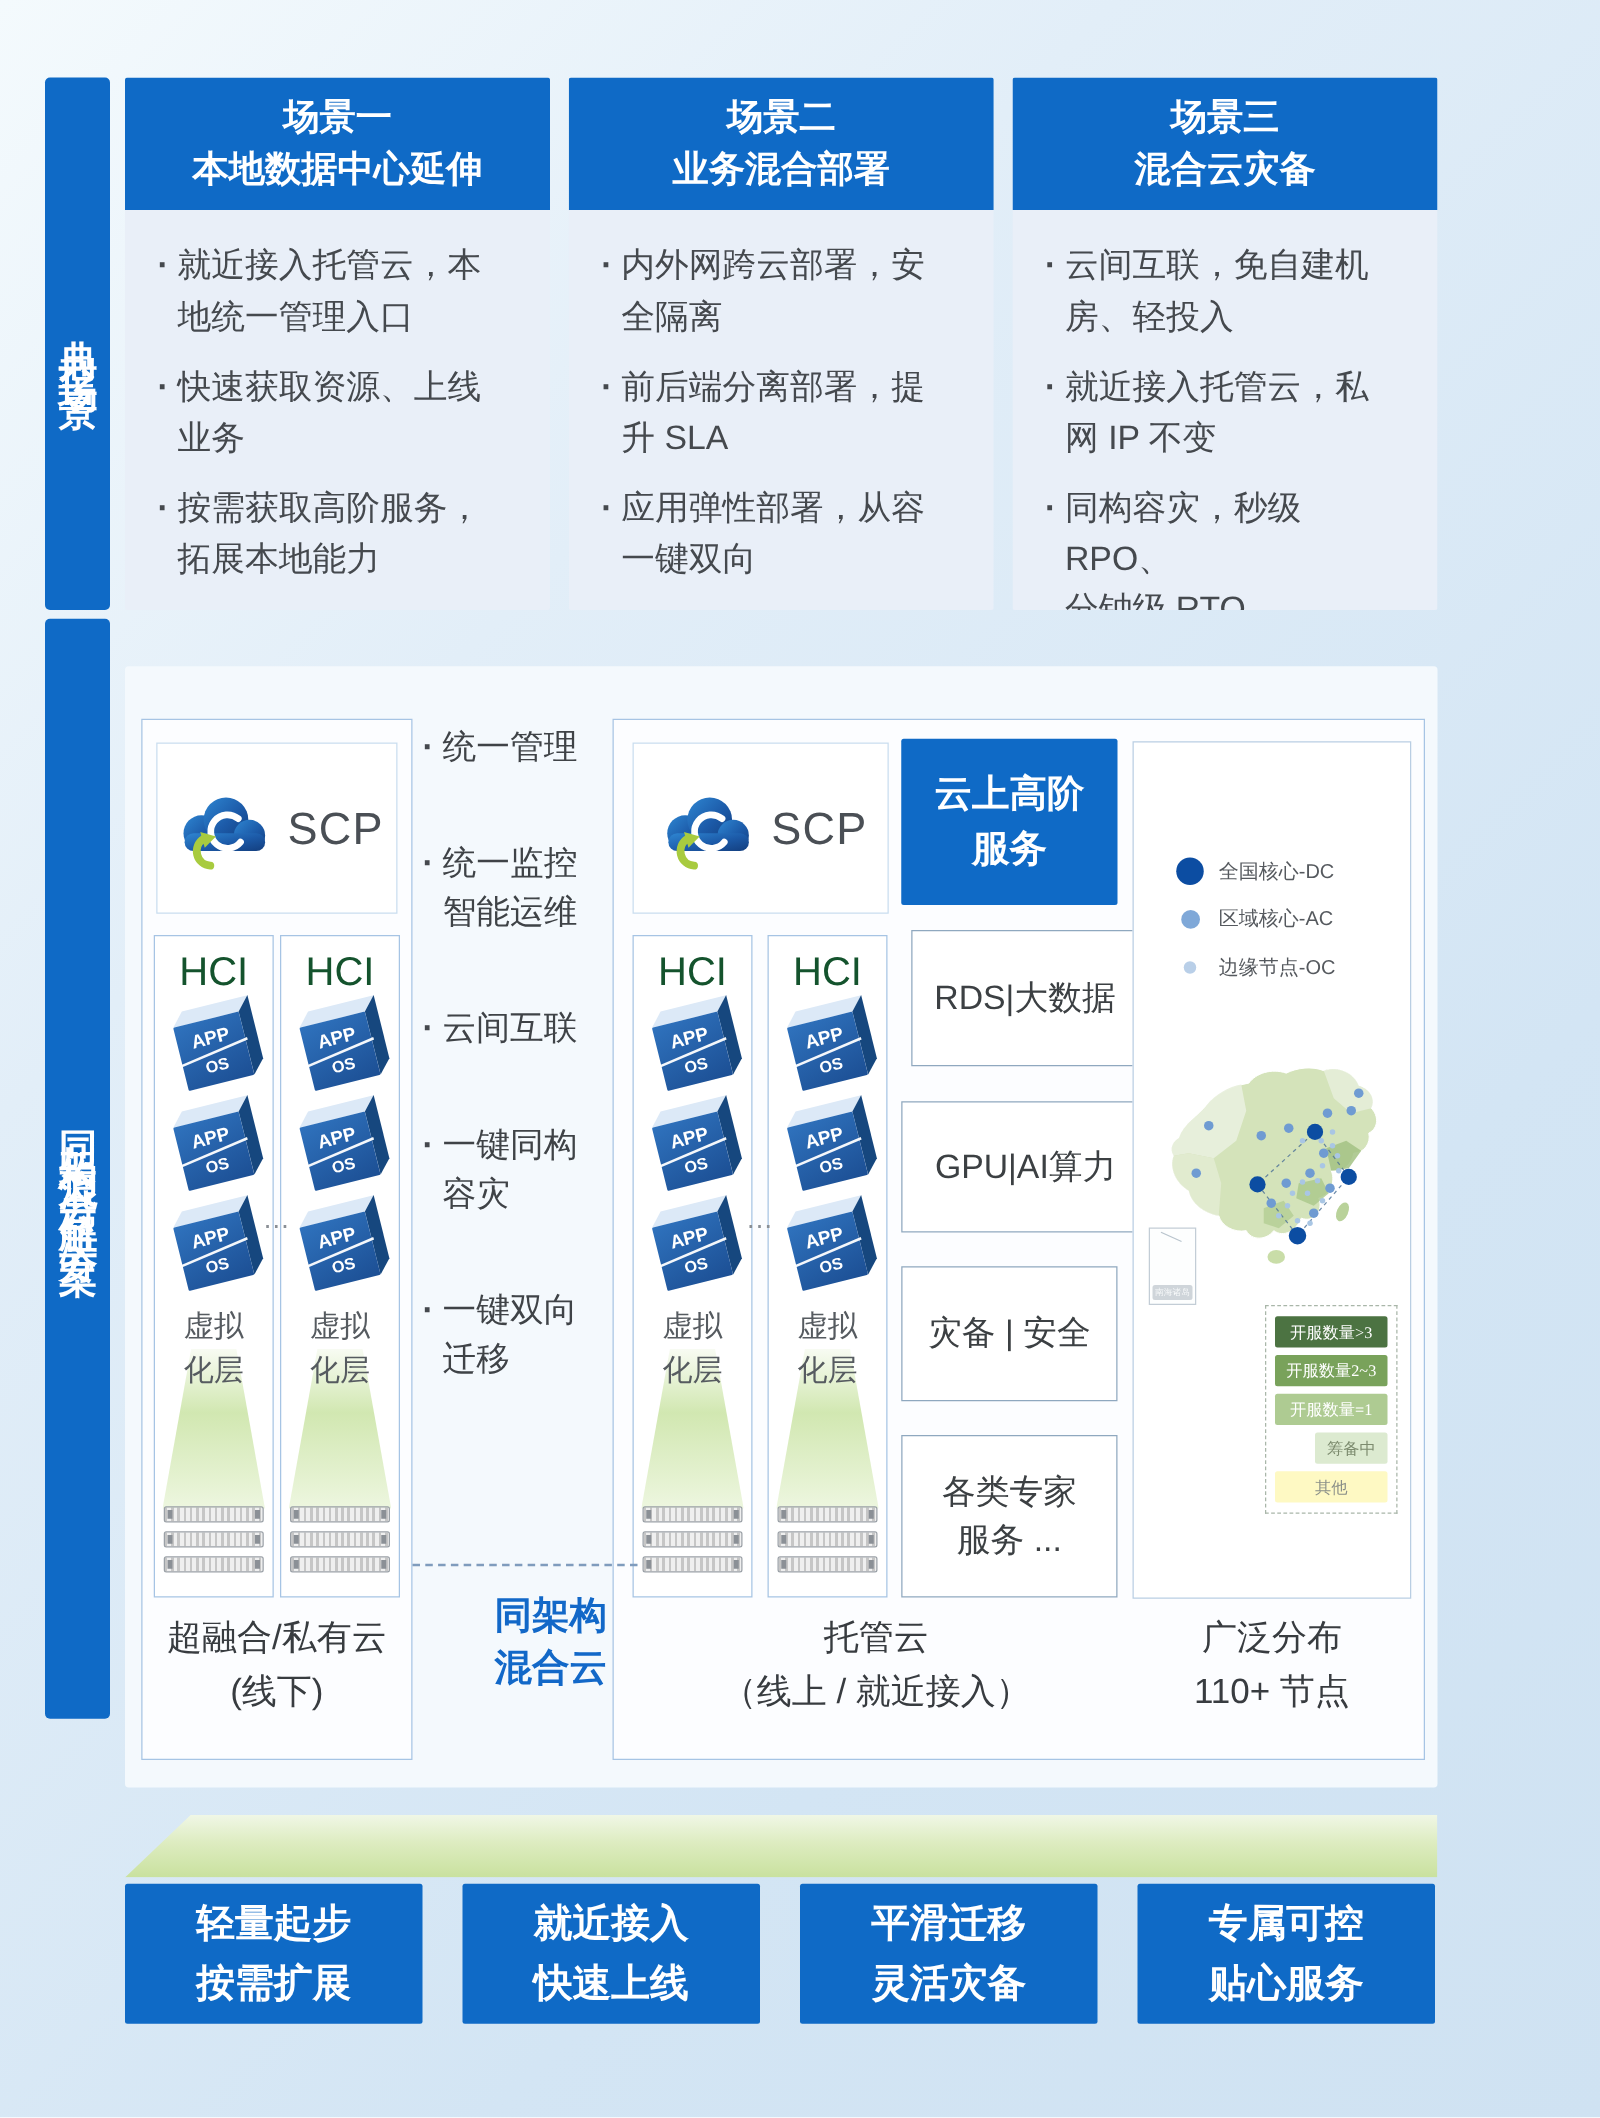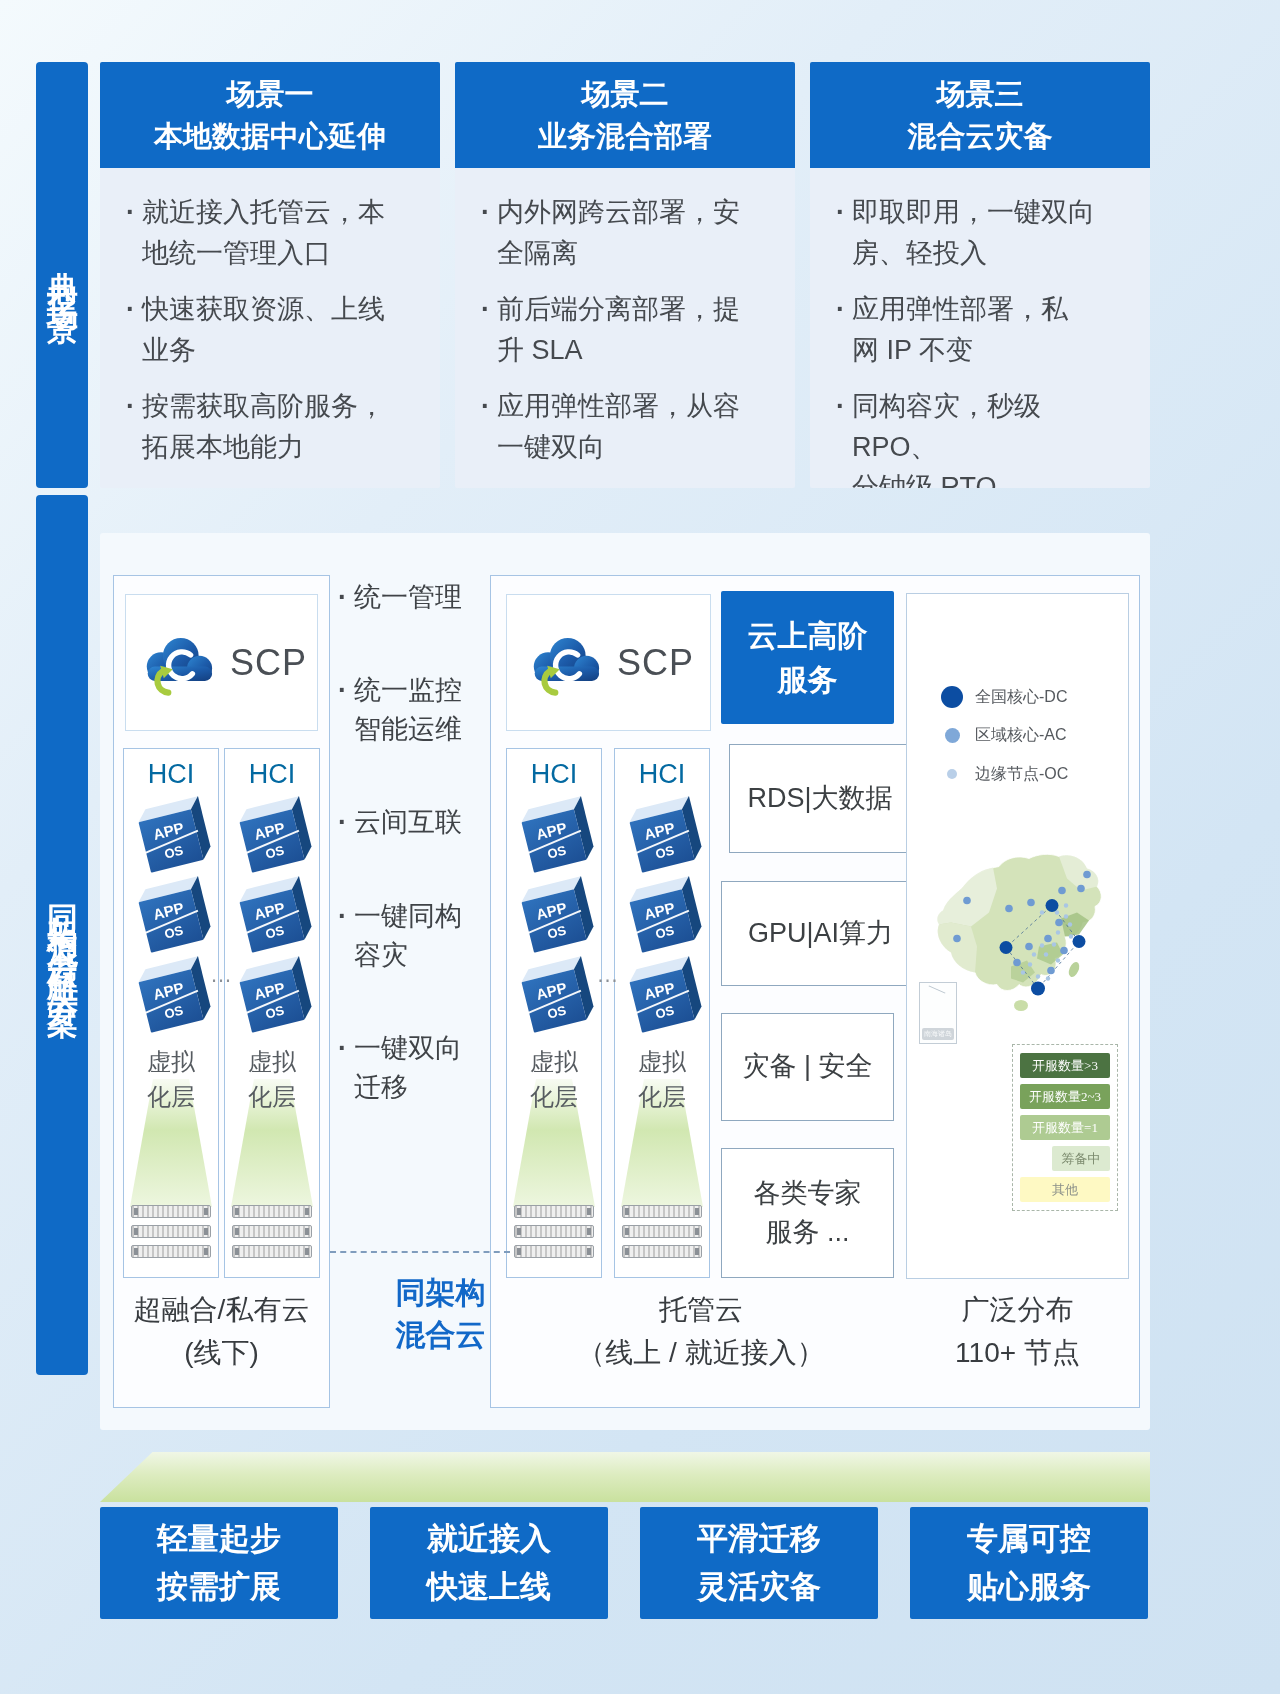--- a/index.html
+++ b/index.html
@@ -22,21 +22,21 @@
   .card-body li{display:flex;margin-bottom:16px;color:#45494e;font-size:27px;line-height:1.5;}
   .bdot{flex:0 0 auto;margin-right:7px;font-weight:700;color:#45494e;}
 
   
   .panel{background:#F4F9FD;border-radius:3px;}
   .group{background:#FCFDFF;border:1px solid #A6C4E4;box-sizing:border-box;}
   .scpbox{position:absolute;background:#fff;border:1px solid #C9DDEF;display:flex;align-items:center;justify-content:center;gap:8px;}
   .scpbox .scplabel{font-size:36px;color:#4a4f55;letter-spacing:1px;}
 
   .col{position:absolute;width:96px;height:530px;border:1px solid #A6C4E4;background:#fff;box-sizing:border-box;}
-  .hcilabel{position:absolute;top:10px;left:0;right:0;text-align:center;font-size:27px;color:#0369a1;}
+  .hcilabel{position:absolute;top:10px;left:0;right:0;text-align:center;font-size:32px;color:#14532d;}
   .cube{position:absolute;left:50%;width:54px;height:52px;margin-left:-27px;transform:rotate(-14deg);}
   .cube.c1{top:66px;} .cube.c2{top:146px;} .cube.c3{top:226px;}
   .cube::before{content:"";position:absolute;left:0;top:-11px;width:100%;height:11px;background:#dce9f7;
                 transform:skewX(-42deg);transform-origin:0 100%;}
   .cube::after{content:"";position:absolute;top:0;right:-10px;width:10px;height:100%;background:#16477E;
                transform:skewY(-48deg);transform-origin:left top;}
   .cface{position:absolute;inset:0;z-index:1;background:linear-gradient(160deg,#2F72BD,#1C4F94);
          display:flex;flex-direction:column;align-items:center;justify-content:center;gap:3px;
          color:#fff;font-weight:700;border-radius:1px;}
   .cface .ca{font-size:15px;line-height:1;} .cface .cb{font-size:13px;line-height:1;}
@@ -162,26 +162,26 @@
     </div>
   </div>
 
   <div class="card abs" style="left:810px;top:62px;width:340px;">
     <div class="card-head">场景三
 混合云灾备</div>
     <div class="card-body">
       <ul>
         <li>
             <span class="bdot">·</span>
-            <span class="preline">即取即用，一键双向
+            <span class="preline">云间互联，免自建机
 房、轻投入</span>
           </li>
         <li>
             <span class="bdot">·</span>
-            <span class="preline">应用弹性部署，私
+            <span class="preline">就近接入托管云，私
 网 IP 不变</span>
           </li>
         <li>
             <span class="bdot">·</span>
             <span class="preline">同构容灾，秒级 RPO、
 分钟级 RTO</span>
           </li>
       </ul>
     </div>
   </div>

